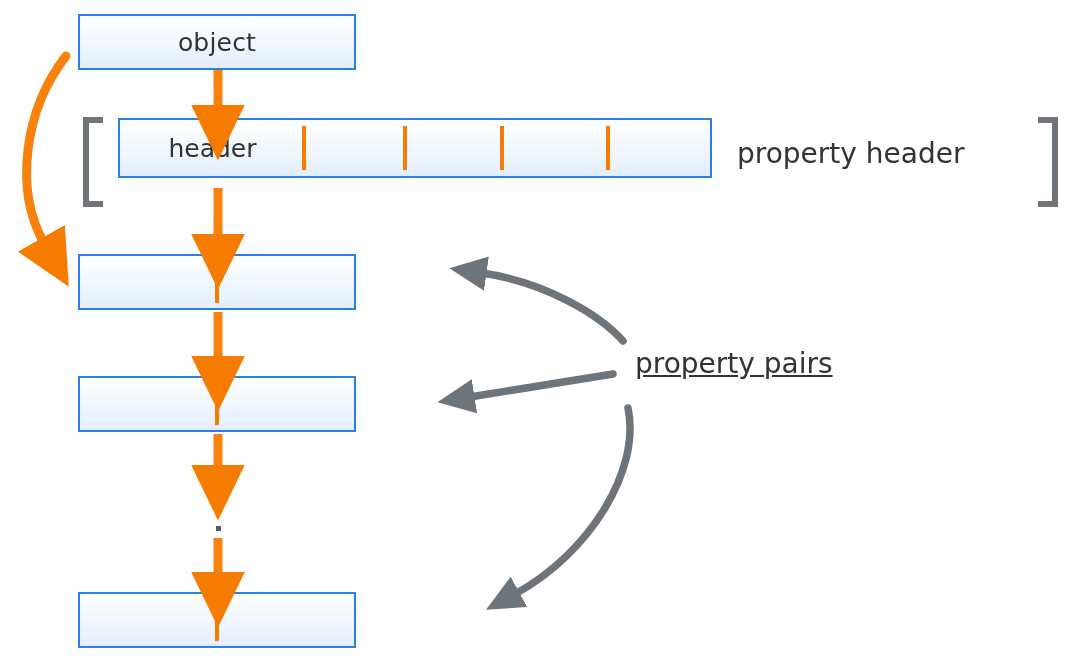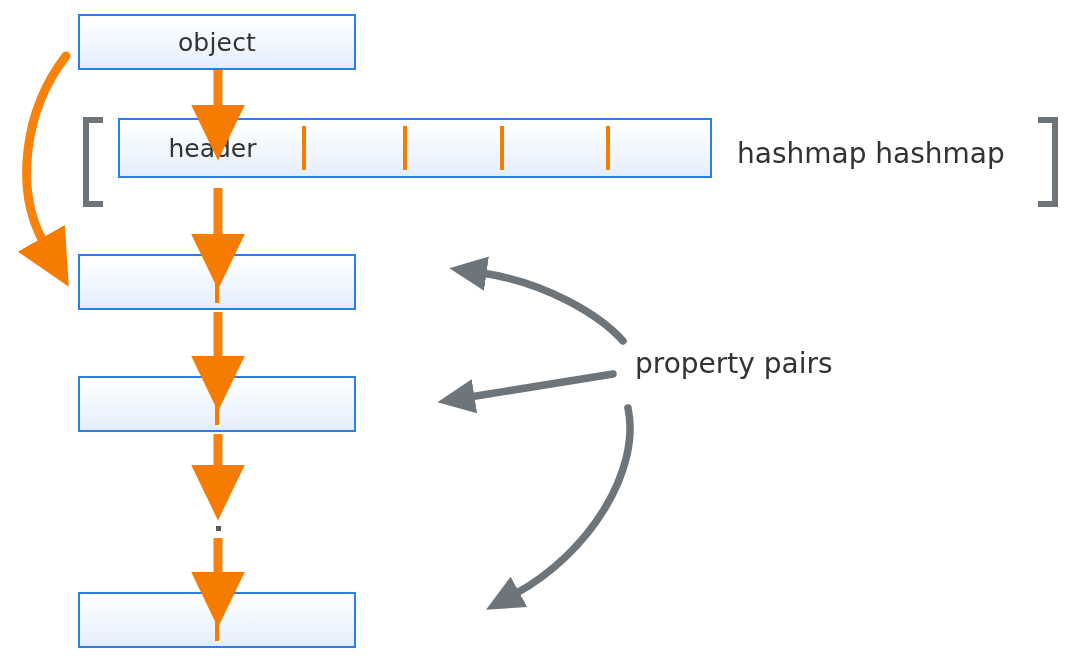--- a/index.html
+++ b/index.html
@@ -108,22 +108,22 @@
     <span class="divider"></span>
   </div>
   <div class="node-box" id="pair-box-2" style="left: 78px; top: 592px; width: 278px; height: 56px;">
     <span class="divider"></span>
   </div>
 
   <span class="dot" id="dot-0" style="left: 216px; top: 492px;"></span>
   <span class="dot" id="dot-1" style="left: 216px; top: 509px;"></span>
   <span class="dot" id="dot-2" style="left: 216px; top: 526px;"></span>
 
-  <span class="annot-text" id="hashmap-label" style="left: 737px; top: 140px;">hashmap hashmap</span>
-  <span class="annot-text" id="pairs-label" style="left: 635px; top: 350px;">property pairs</span>
+  <span class="annot-text" id="hashmap-label" style="left: 737px; top: 140px;">property header</span>
+  <span class="annot-text" id="pairs-label" style="left: 635px; top: 350px; text-decoration: underline;">property pairs</span>
 
   <svg class="overlay" viewBox="0 0 1078 656">
     <defs>
       <marker id="orange-head" markerWidth="7" markerHeight="6" refX="0.6" refY="3" orient="auto" markerUnits="strokeWidth">
         <path d="M0,0 L0,6 L6.2,3 z" fill="#f57c00"></path>
       </marker>
       <marker id="gray-head" markerWidth="5.2" markerHeight="4.6" refX="0.6" refY="2.3" orient="auto" markerUnits="strokeWidth">
         <path d="M0,0 L0,4.6 L5,2.3 z" fill="#6e757a"></path>
       </marker>
     </defs>

